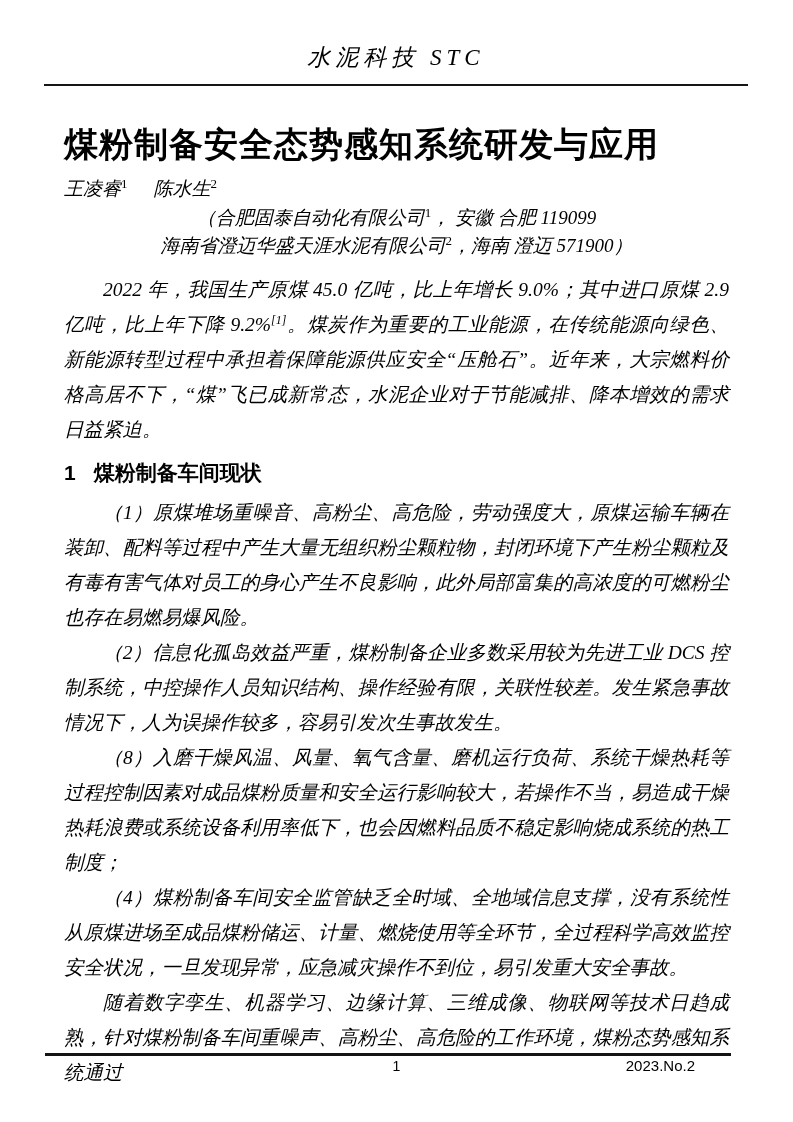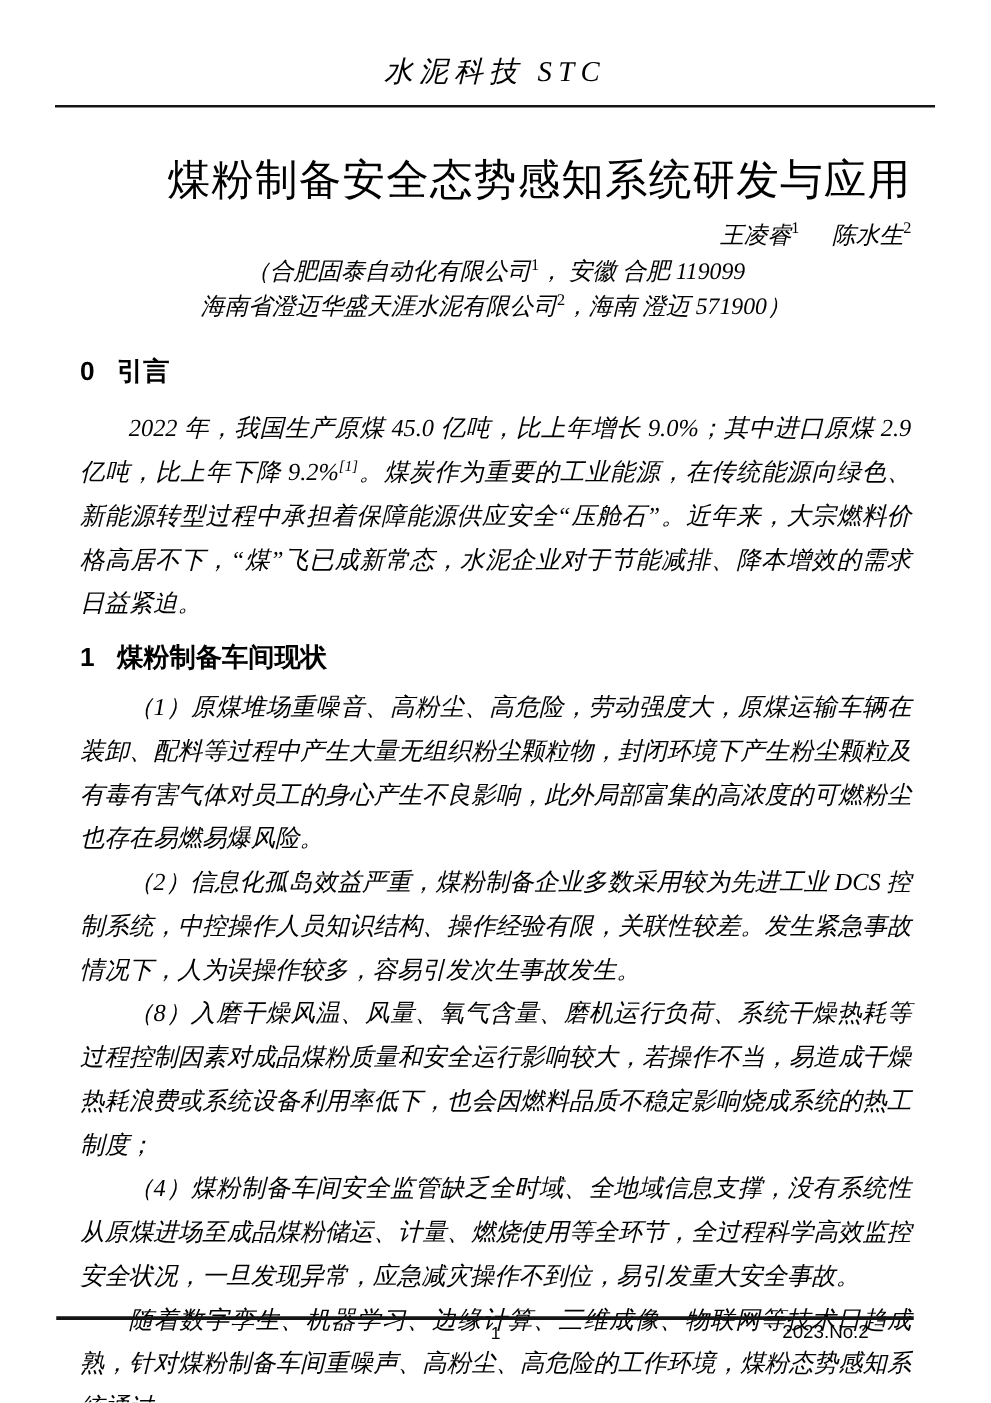--- a/index.html
+++ b/index.html
@@ -32,31 +32,31 @@
   
   .content {
     position: absolute;
     top: 118px;
     left: 64px;
     width: 665px;
   }
 
   .article-title {
     font-family: "Liberation Sans", "DejaVu Sans", sans-serif;
-    font-weight: normal;
+    font-weight: bold;
     font-size: 34px;
     line-height: 52px;
-    text-align: right;
+    text-align: left;
     letter-spacing: 1px;
     margin: 0;
   }
 
   .authors {
     margin-top: 4px;
-    text-align: right;
+    text-align: left;
     font-size: 19px;
     line-height: 30px;
     font-style: italic;
   }
   .authors .gap { display: inline-block; width: 26px; }
 
   .affiliation {
     text-align: center;
     font-size: 19px;
     line-height: 28px;
@@ -141,23 +141,20 @@
     </div>
 
     <div class="affiliation">
       <span>（合肥固泰自动化有限公司</span><sup class="sp">1</sup><span>，  安徽  合肥  119099</span>
     </div>
 
     <div class="affiliation">
       <span>海南省澄迈华盛天涯水泥有限公司</span><sup class="sp">2</sup><span>，海南  澄迈  571900）</span>
     </div>
 
-    <h2 class="sec-heading first">
-      <span class="h-num">0</span><span>引言</span>
-    </h2>
 
     <p class="para after-heading">
       <span>2022 年，我国生产原煤 45.0 亿吨，比上年增长 9.0%；其中进口原煤 2.9 亿吨，比上年下降 9.2%</span><sup class="cite">[1]</sup><span>。煤炭作为重要的工业能源，在传统能源向绿色、新能源转型过程中承担着保障能源供应安全“压舱石”。近年来，大宗燃料价格高居不下，“煤”飞已成新常态，水泥企业对于节能减排、降本增效的需求日益紧迫。</span>
     </p>
 
     <h2 class="sec-heading second">
       <span class="h-num">1</span><span>煤粉制备车间现状</span>
     </h2>
 
     <p class="para">（1）原煤堆场重噪音、高粉尘、高危险，劳动强度大，原煤运输车辆在装卸、配料等过程中产生大量无组织粉尘颗粒物，封闭环境下产生粉尘颗粒及有毒有害气体对员工的身心产生不良影响，此外局部富集的高浓度的可燃粉尘也存在易燃易爆风险。</p>

